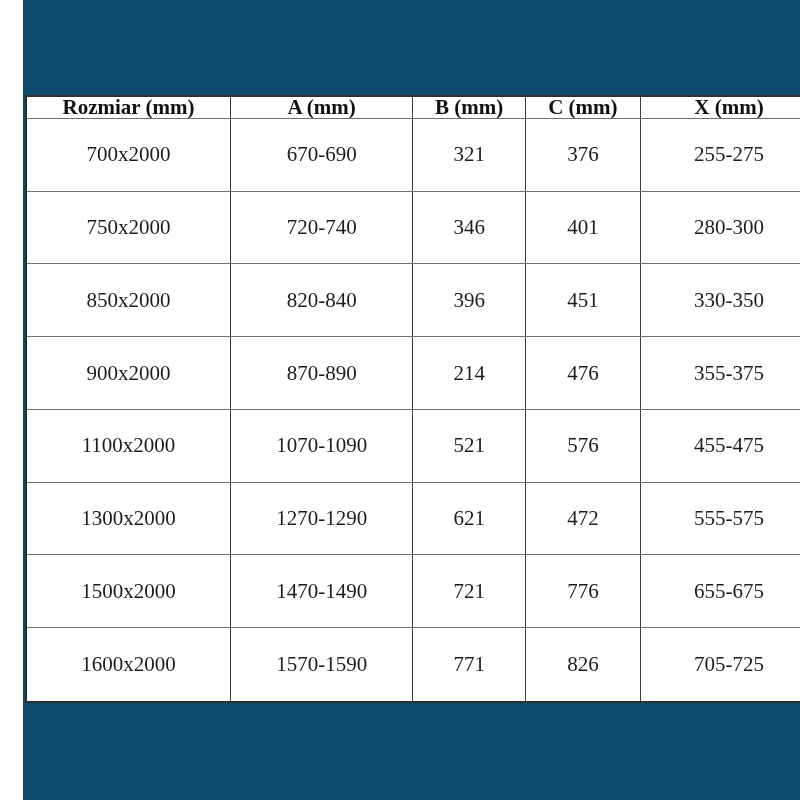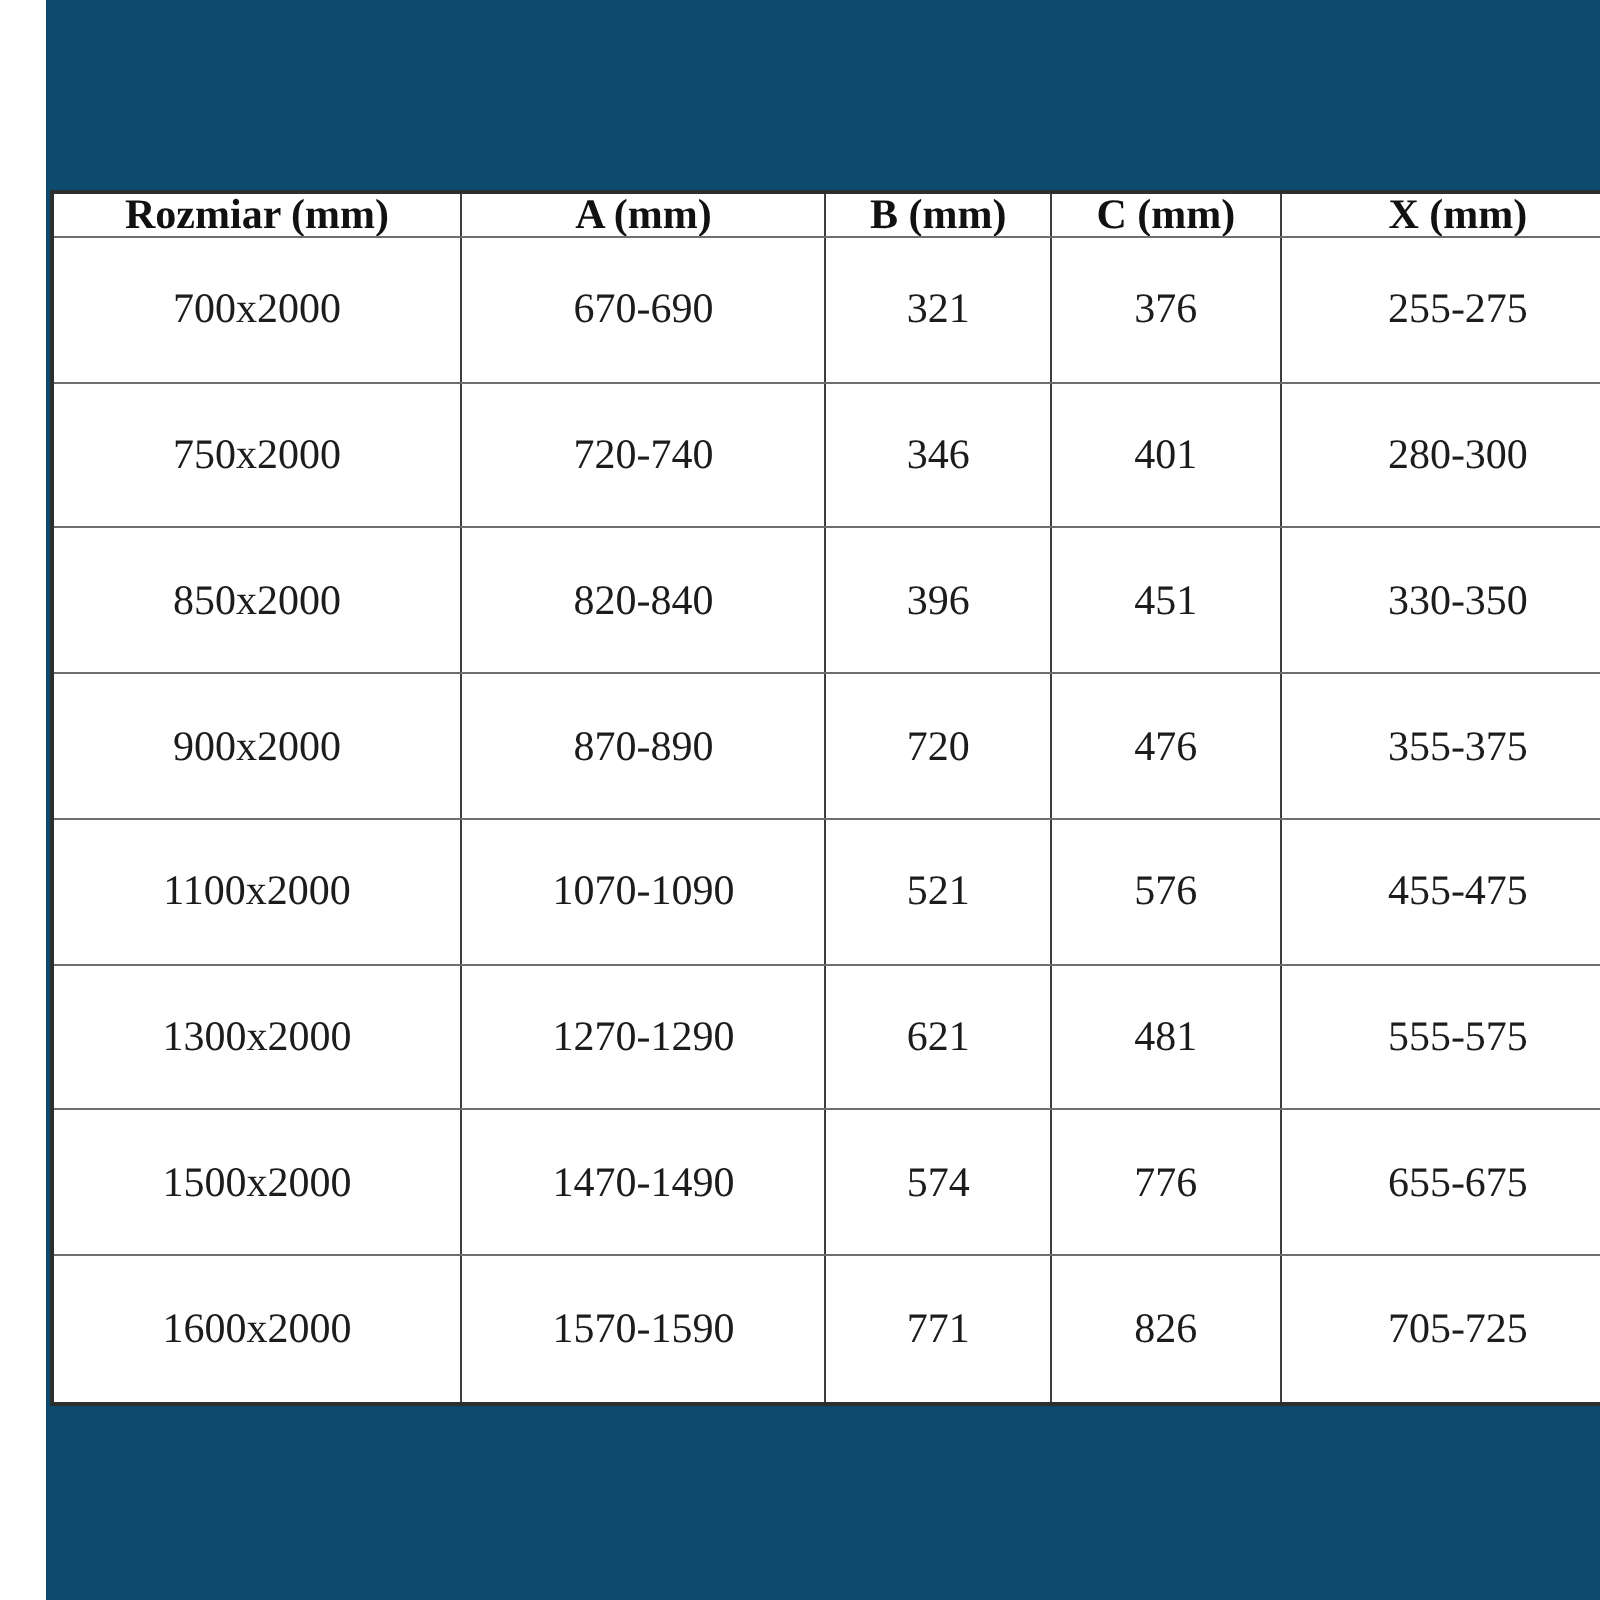--- a/index.html
+++ b/index.html
@@ -94,42 +94,42 @@
         <tr>
           <td>850x2000</td>
           <td>820-840</td>
           <td>396</td>
           <td>451</td>
           <td>330-350</td>
         </tr>
         <tr>
           <td>900x2000</td>
           <td>870-890</td>
-          <td>720</td>
+          <td>214</td>
           <td>476</td>
           <td>355-375</td>
         </tr>
         <tr>
           <td>1100x2000</td>
           <td>1070-1090</td>
           <td>521</td>
           <td>576</td>
           <td>455-475</td>
         </tr>
         <tr>
           <td>1300x2000</td>
           <td>1270-1290</td>
           <td>621</td>
-          <td>481</td>
+          <td>472</td>
           <td>555-575</td>
         </tr>
         <tr>
           <td>1500x2000</td>
           <td>1470-1490</td>
-          <td>574</td>
+          <td>721</td>
           <td>776</td>
           <td>655-675</td>
         </tr>
         <tr>
           <td>1600x2000</td>
           <td>1570-1590</td>
           <td>771</td>
           <td>826</td>
           <td>705-725</td>
         </tr>

